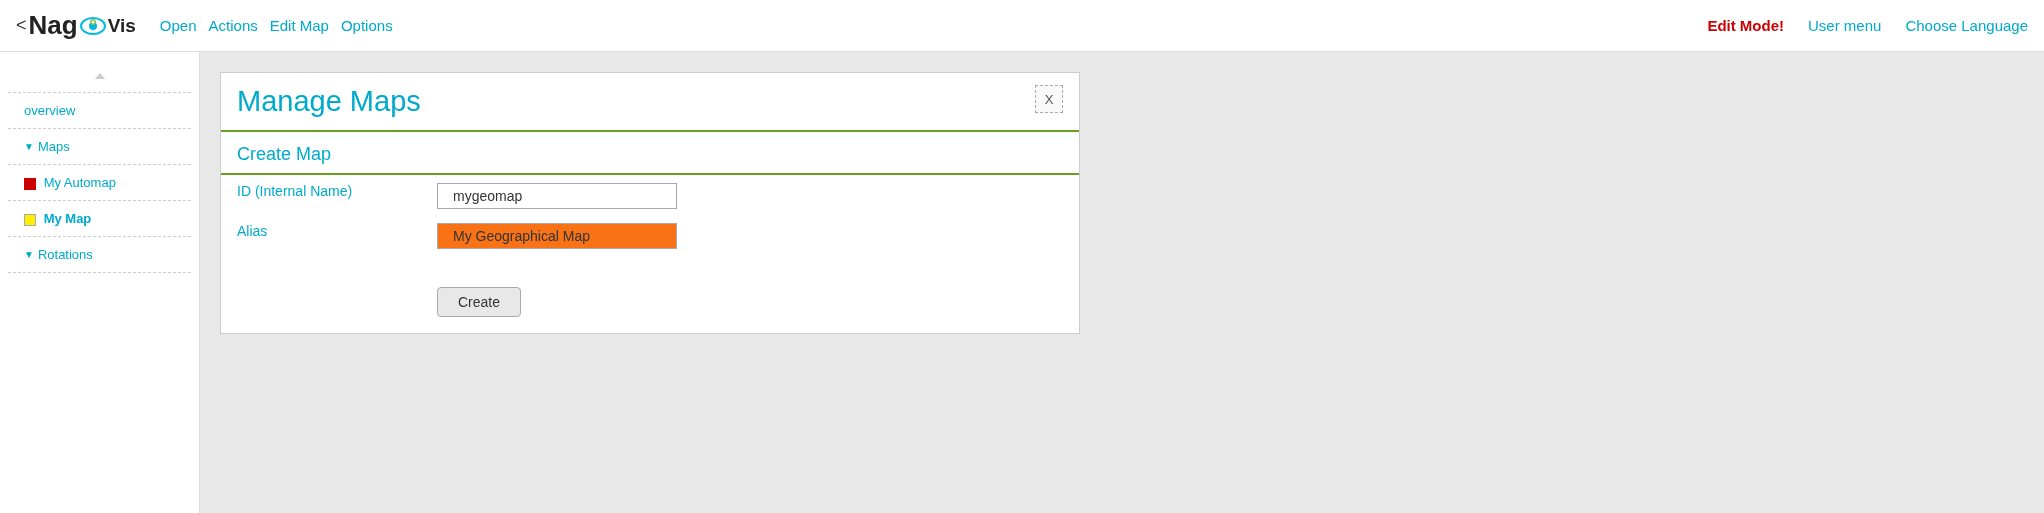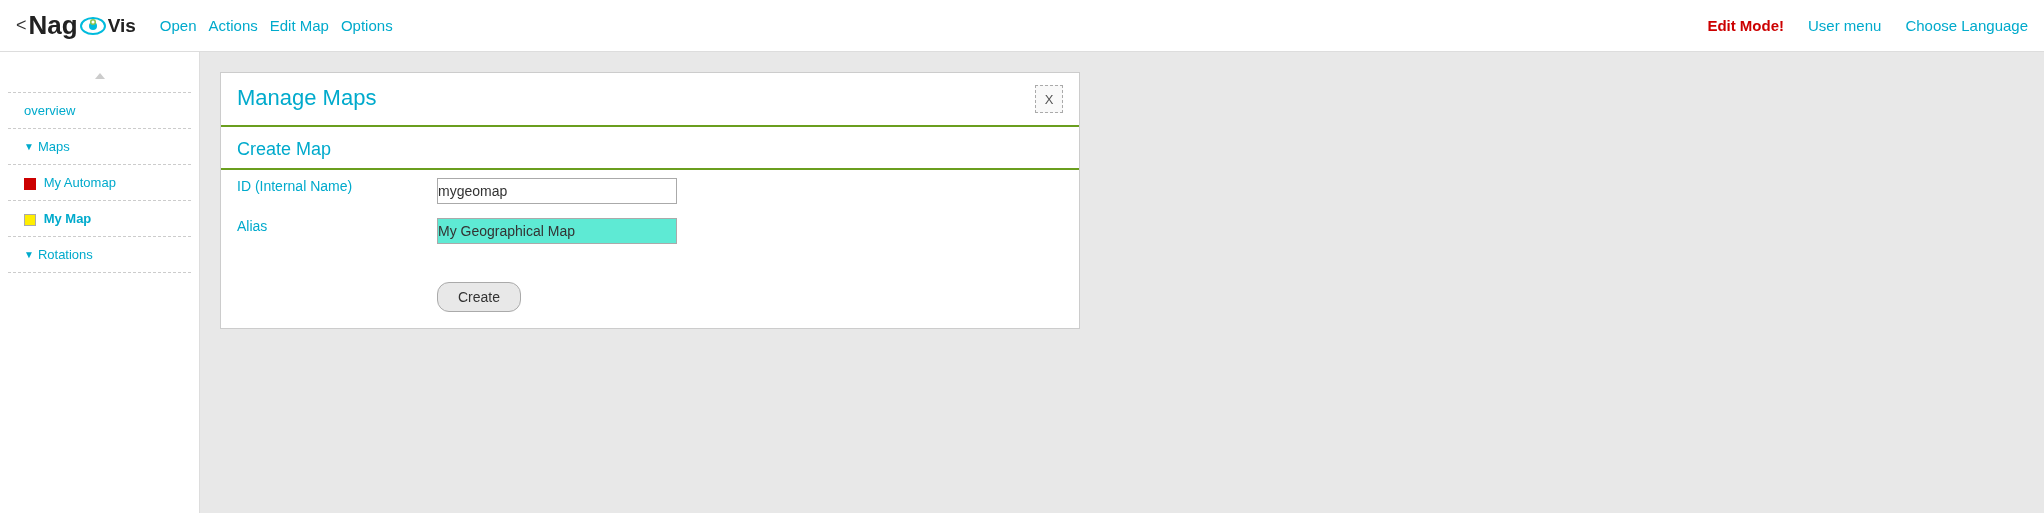--- a/index.html
+++ b/index.html
@@ -114,21 +114,21 @@
     }
     .panel-header {
       padding: 12px 16px;
       display: flex;
       justify-content: space-between;
       align-items: flex-start;
       border-bottom: 2px solid #6a9e1e;
     }
     .panel-title {
       color: #00aacc;
-      font-size: 22px;
+      font-size: 29px;
     }
     .close-btn {
       border: 1px dashed #aaa;
       background: #f9f9f9;
       width: 28px; height: 28px;
       display: flex; align-items: center; justify-content: center;
       cursor: pointer;
       font-size: 13px;
       color: #555;
     }
@@ -147,43 +147,43 @@
       align-items: flex-start;
       margin-bottom: 14px;
     }
     .form-label {
       color: #00aacc;
       width: 200px;
       font-size: 14px;
     }
     .form-input {
       border: 1px solid #aaa;
-      padding: 4px 0;
+      padding: 4px 15px;
       font-size: 14px;
       width: 240px;
       color: #333;
       background: #fff;
     }
     .form-input.highlighted {
-      background: #5eead4;
+      background: #f97316;
     }
     .form-select {
       border: 1px solid #aaa;
       padding: 4px 4px;
       font-size: 14px;
       width: 240px;
       color: #333;
       background: #fff;
     }
     .create-btn {
       margin-left: 0;
       padding: 6px 20px;
       background: #e8e8e8;
       border: 1px solid #aaa;
-      border-radius: 12px;
+      border-radius: 4px;
       cursor: pointer;
       font-size: 14px;
       color: #333;
     }
     .create-row { padding: 4px 16px 16px 216px; }
   </style>
 </head>
 <body>
 
 <div id="topbar">

